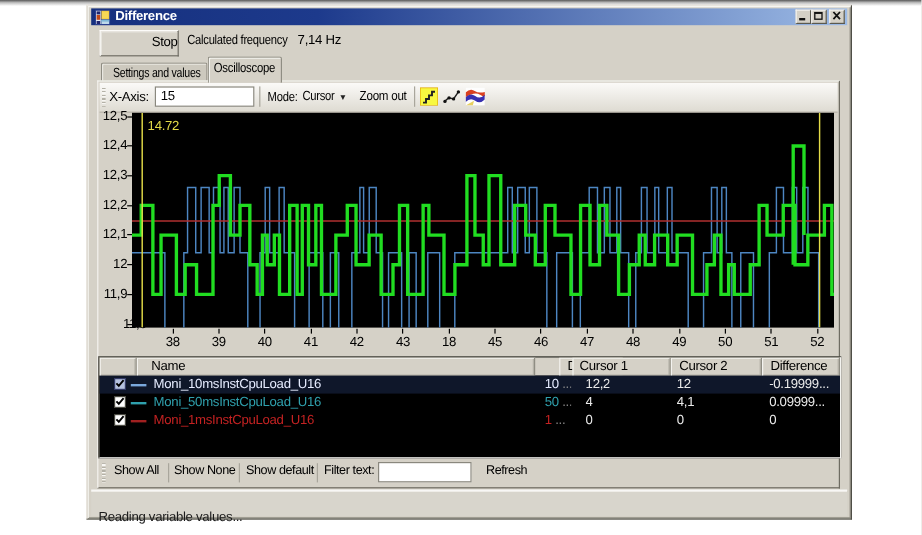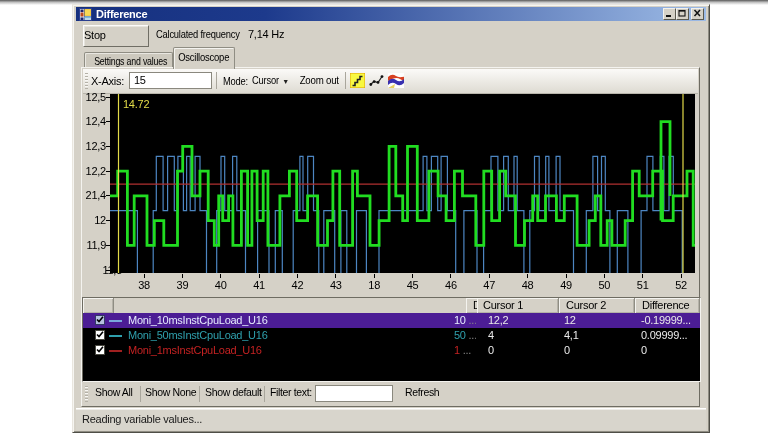--- a/index.html
+++ b/index.html
@@ -14,21 +14,21 @@
  background:linear-gradient(90deg,#16307e,#1d3a8c 30%,#9dbbe6);}
 #ticon{position:absolute;left:3px;top:1px;width:13px;height:13px;}
 #ttext{position:absolute;left:20px;top:1px;font-weight:bold;color:#fff;font-size:11px;}
 .wbtn{position:absolute;top:1px;width:13px;height:12px;background:#d5d1c7;
  border:1px solid;border-color:#f2f1ed #5a594f #5a594f #f2f1ed;box-sizing:border-box;
  text-align:center;line-height:8px;font-size:9px;font-weight:bold;color:#111;}
 
 #stop{position:absolute;left:10px;top:20px;width:64px;height:20px;background:#d5d1c7;
  border:1px solid;border-color:#fcfbf9 #706e65 #706e65 #fcfbf9;
  box-shadow:inset 1px 1px 0 #e6e4dd;
- text-align:left;line-height:18px;}
+ text-align:right;line-height:18px;}
 #freqlab{position:absolute;left:83px;top:23px;transform-origin:0 50%;transform:scaleX(0.85);white-space:nowrap;}
 #freqval{position:absolute;left:175px;top:23px;}
 
 .tab{position:absolute;box-sizing:border-box;}
 #tab1{left:11px;top:47px;width:89px;height:16px;line-height:15px;background:#cdc9be;
  border:1px solid #8f8d83;border-bottom:none;border-radius:2px 2px 0 0;
  box-shadow:inset 1px 1px 0 #e9e7e1;text-align:center;line-height:16px;}
 #tab2{left:100px;top:42px;width:62px;height:22px;background:#d5d1c7;
  border:1px solid #8f8d83;border-bottom:none;border-radius:2px 2px 0 0;
  box-shadow:inset 1px 1px 0 #f4f3ef;text-align:center;line-height:18px;z-index:3;}
@@ -65,21 +65,21 @@
 .trline{position:absolute;left:26px;top:7px;width:13px;height:2px;}
 
 #botbar{position:absolute;left:1px;top:315px;right:1px;height:22px;background:#d5d1c7;font-size:10.5px;letter-spacing:-0.35px;}
 #botbar span{position:absolute;top:3px;}
 .bsep{position:absolute;top:3px;width:1px;height:16px;background:#a9a69c;}
 #filtin{position:absolute;left:232px;top:2px;width:78px;height:17px;background:#fff;
  border:1px solid #8a887e;box-sizing:border-box;}
 
 #status{position:absolute;left:3px;right:3px;bottom:2px;height:21px;background:#d8d5cc;
  border-top:1px solid #fff;box-shadow:inset 0 1px 0 #efede8;}
-#status div{position:absolute;left:6px;top:4px;color:#1a1a1a;}
+#status div{position:absolute;left:6px;top:16px;color:#1a1a1a;}
 </style>
 </head>
 <body>
 <div id="topshadow"></div>
 <div id="win">
   <div id="titlebar">
     <svg id="ticon" viewBox="0 0 13 13">
       <rect x="0" y="0" width="13" height="13" fill="#2a3f8f"></rect>
       <rect x="1" y="1" width="4" height="11" fill="#dfe6f2"></rect>
       <rect x="1.5" y="1.5" width="3" height="2.5" fill="#20256e"></rect>
@@ -140,21 +140,21 @@
     </div>
     <div id="plotwrap">
 <div class="ylab" style="top:22.5px;">12,5</div>
 <div class="ytick" style="top:28.5px;"></div>
 <div class="ylab" style="top:47.2px;">12,4</div>
 <div class="ytick" style="top:53.2px;"></div>
 <div class="ylab" style="top:71.9px;">12,3</div>
 <div class="ytick" style="top:77.9px;"></div>
 <div class="ylab" style="top:96.6px;">12,2</div>
 <div class="ytick" style="top:102.6px;"></div>
-<div class="ylab" style="top:121.4px;">21,4</div>
+<div class="ylab" style="top:121.4px;">12,1</div>
 <div class="ytick" style="top:127.4px;"></div>
 <div class="ylab" style="top:146.1px;">12</div>
 <div class="ytick" style="top:152.1px;"></div>
 <div class="ylab" style="top:170.8px;">11,9</div>
 <div class="ytick" style="top:176.8px;"></div>
 <div class="ylab" style="top:195.5px;margin-left:16px;">11,8</div>
 <div class="ytick" style="top:201.5px;"></div>
 <div class="xlab" style="left:47.0px;">38</div>
 <div class="xtick" style="left:61.5px;"></div>
 <div class="xlab" style="left:85.4px;">39</div>
@@ -191,26 +191,27 @@
           <polyline points="0,101.9 7.7,101.9 7.7,77.1 17.4,77.1 17.4,151.3 24.2,151.3 24.2,101.9 37.0,101.9 37.0,151.3 44.3,151.3 44.3,126.6 53.8,126.6 53.8,151.3 67.5,151.3 67.5,77.1 72.7,77.1 72.7,52.4 82.0,52.4 82.0,101.9 90.0,101.9 90.0,77.1 98.2,77.1 98.2,126.6 104.3,126.6 104.3,151.3 108.7,151.3 108.7,101.9 112.7,101.9 112.7,126.6 118.6,126.6 118.6,101.9 122.9,101.9 122.9,151.3 131.4,151.3 131.4,77.1 137.6,77.1 137.6,151.3 141.9,151.3 141.9,77.1 147.1,77.1 147.1,126.6 153.2,126.6 153.2,77.1 157.9,77.1 157.9,151.3 169.9,151.3 169.9,101.9 179.4,101.9 179.4,77.1 186.7,77.1 186.7,126.6 197.6,126.6 197.6,101.9 207.6,101.9 207.6,151.3 217.5,151.3 217.5,126.6 222.9,126.6 222.9,77.1 229.7,77.1 229.7,151.3 242.6,151.3 242.6,77.1 247.4,77.1 247.4,101.9 260.0,101.9 260.0,151.3 269.1,151.3 269.1,126.6 279.1,126.6 279.1,52.4 285.8,52.4 285.8,101.9 292.7,101.9 292.7,126.6 297.5,126.6 297.5,52.4 307.3,52.4 307.3,126.6 318.9,126.6 318.9,77.1 328.1,77.1 328.1,101.9 336.1,101.9 336.1,126.6 344.4,126.6 344.4,77.1 352.5,77.1 352.5,101.9 365.8,101.9 365.8,151.3 373.8,151.3 373.8,77.1 381.7,77.1 381.7,126.6 389.6,126.6 389.6,77.1 395.7,77.1 395.7,101.9 405.5,101.9 405.5,151.3 414.5,151.3 414.5,126.6 422.7,126.6 422.7,101.9 427.7,101.9 427.7,126.6 435.5,126.6 435.5,101.9 446.4,101.9 446.4,126.6 454.3,126.6 454.3,101.9 467.1,101.9 467.1,151.3 479.1,151.3 479.1,126.6 485.3,126.6 485.3,101.9 490.8,101.9 490.8,151.3 497.2,151.3 497.2,126.6 501.9,126.6 501.9,151.3 515.2,151.3 515.2,126.6 522.6,126.6 522.6,77.1 529.2,77.1 529.2,101.9 542.7,101.9 542.7,77.1 552.5,77.1 552.5,126.6 563.2,126.6 563.2,101.9 577.0,101.9 577.0,77.1 583.2,77.1 583.2,151.3 585.0,151.3" fill="none" stroke="#21dd21" stroke-width="2.8" stroke-linejoin="miter"></polyline>
           <polyline points="551,126.6 551,27.7 560,27.7 560,101.9" fill="none" stroke="#21dd21" stroke-width="2.8"></polyline>
           <line x1="8.5" y1="0" x2="8.5" y2="179" stroke="#e3db48" stroke-width="1.2"></line>
           <line x1="573" y1="0" x2="573" y2="179" stroke="#e3db48" stroke-width="1.2"></line>
           <text x="13" y="14" fill="#e3db48" font-size="11" font-family="Liberation Sans">14.72</text>
         </svg>
 </div>
     <div id="grid">
 <div id="ghead">
 <div class="hcell" style="left:0px;width:31px;padding-left:4px;"></div>
+<div class="hcell" style="left:31px;width:332px;padding-left:12px;">Name</div>
 <div class="hcell" style="left:363px;width:53px;padding-left:7px;margin-left:20px;">De...</div>
 <div class="hcell" style="left:394px;width:82px;padding-left:6px;">Cursor 1</div>
 <div class="hcell" style="left:476px;width:76px;padding-left:7px;">Cursor 2</div>
 <div class="hcell" style="left:552px;width:65px;padding-left:7px;">Difference</div>
 </div>
-<div class="grow" style="top:15px;background:#4c1d95;">
+<div class="grow" style="top:15px;background:#0f172a;">
 <div class="cb" style="background:#b6c2e0;border-color:#333a66;">
             <svg width="8" height="8" viewBox="0 0 8 8">
               <path d="M1 3.5 L3 5.5 L7 0.8" fill="none" stroke="#000" stroke-width="1.6"></path>
             </svg>
           </div>
 <div class="trline" style="background:#7aa8dc;"></div>
 <div class="gcell" style="left:45px;width:300px;color:#e6ecff;">Moni_10msInstCpuLoad_U16</div>
 <div class="gcell" style="left:371px;width:22px;color:#e6ecff;">10 <span style="color:#888;">...</span></div>
 <div class="gcell" style="left:405px;color:#eaeaea;">12,2</div>
 <div class="gcell" style="left:481px;color:#eaeaea;">12</div>

